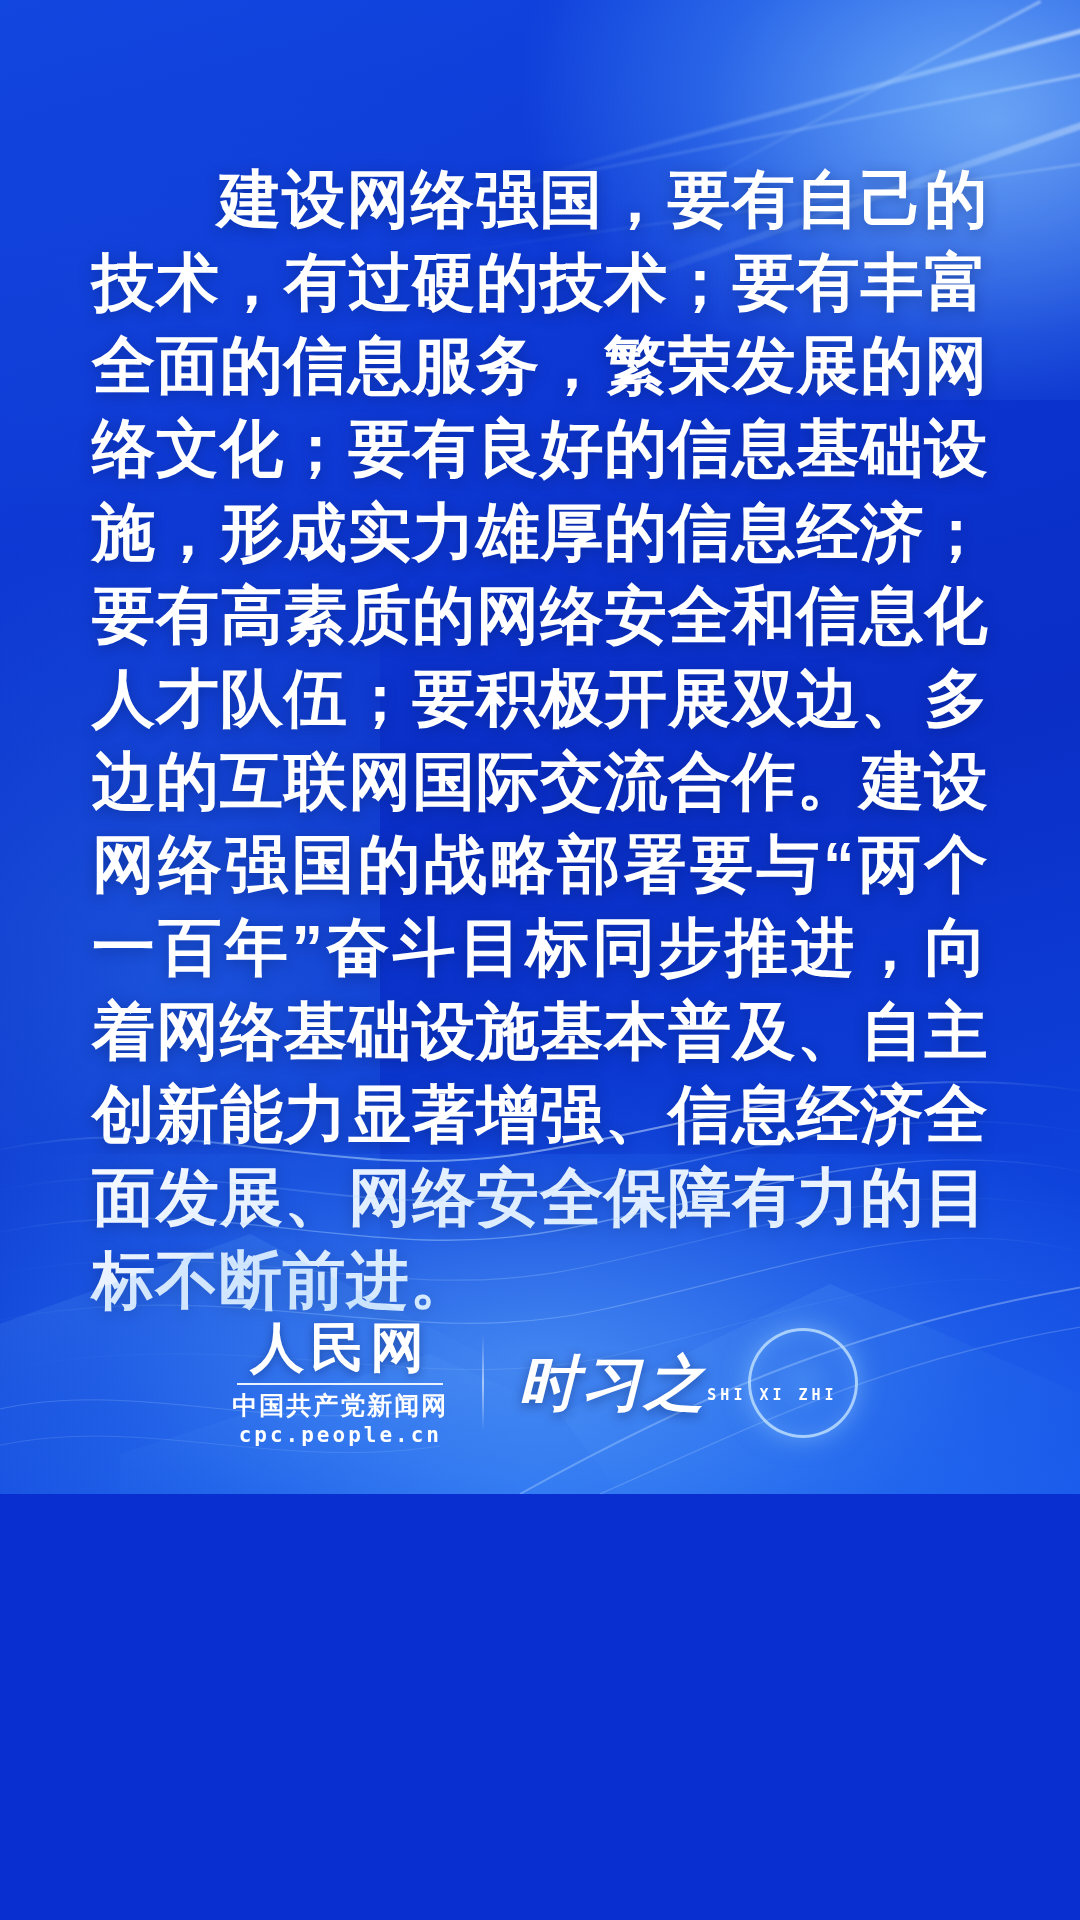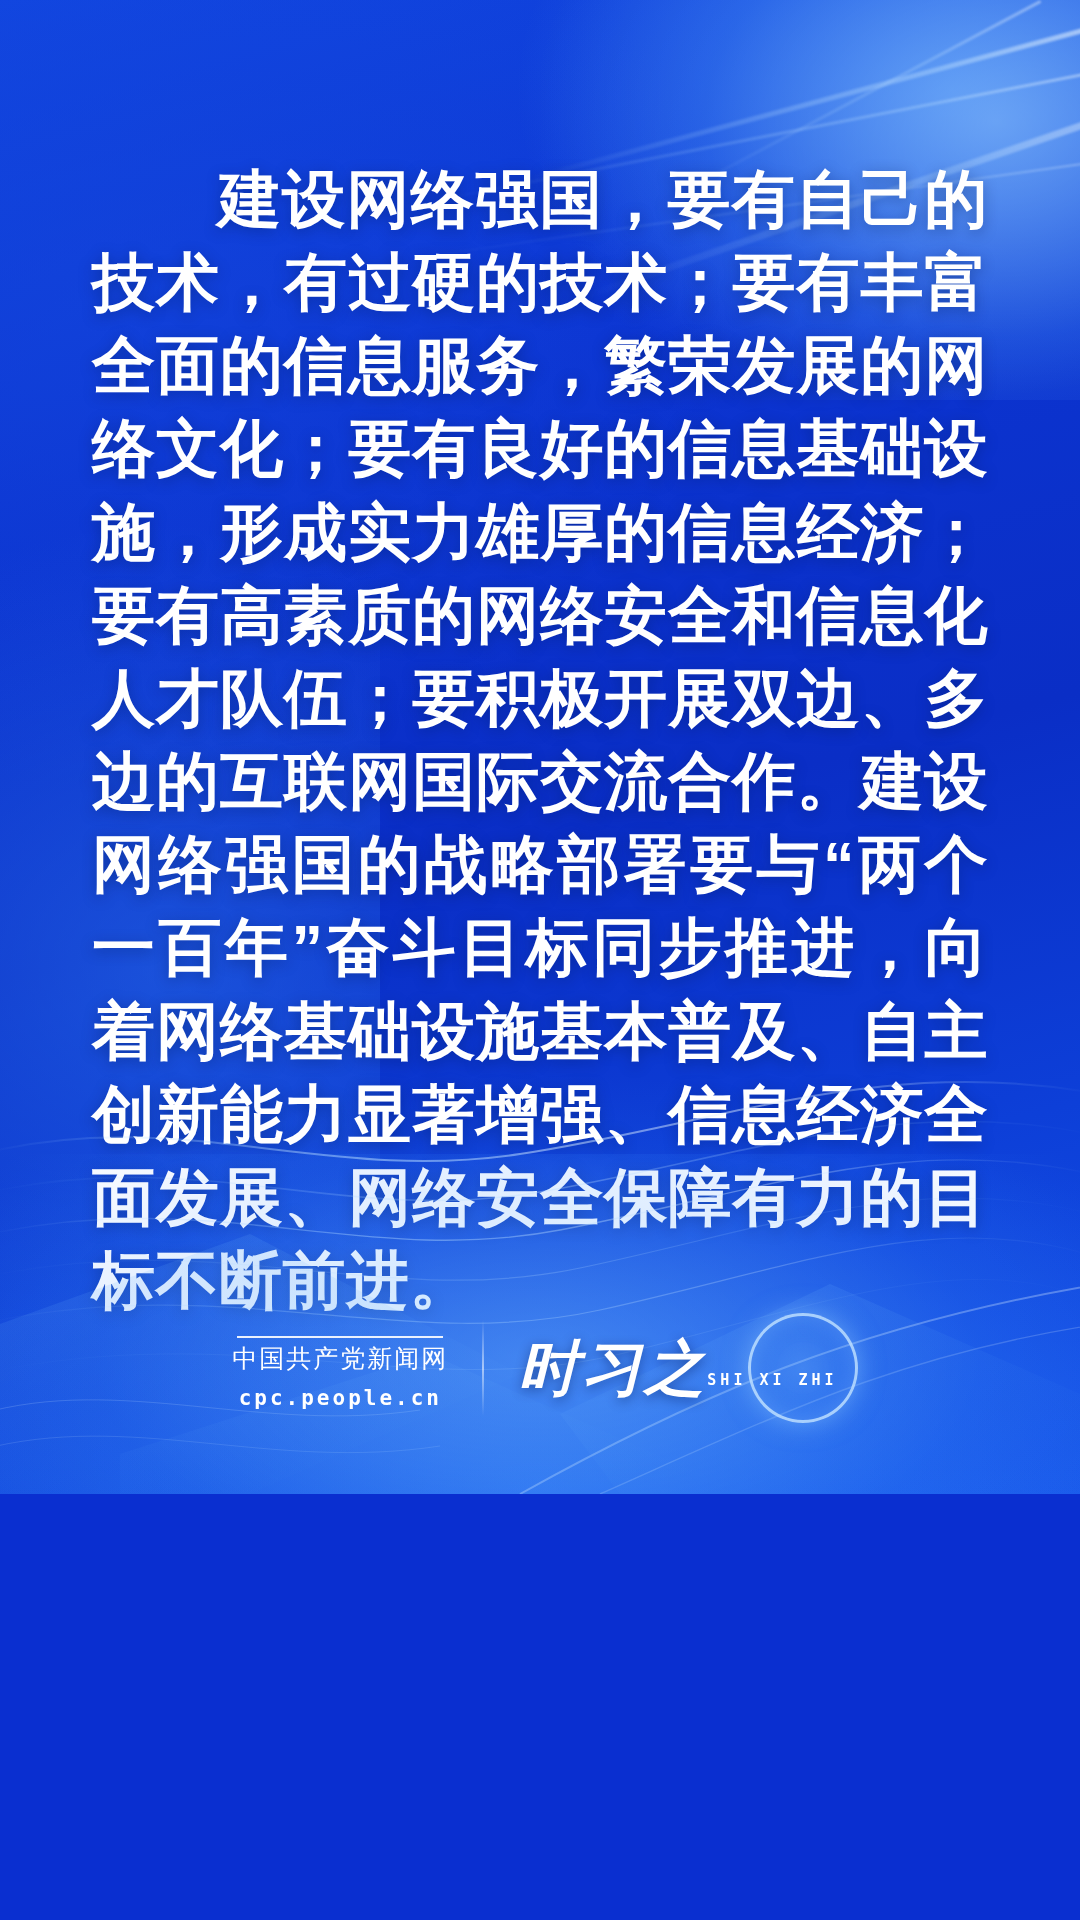--- a/index.html
+++ b/index.html
@@ -132,22 +132,22 @@
   .people-logo .rule {
     width: 206px;
     height: 2px;
     background: rgba(255,255,255,0.9);
     margin: 9px 0 8px;
   }
   .people-logo .cn-sub {
     color: #ffffff;
     font-size: 25px;
     letter-spacing: 2px;
-    font-weight: 400;
-    margin-bottom: 17px;
+    font-weight: 700;
+    margin-bottom: 7px;
   }
   .people-logo .en-sub {
     color: #ffffff;
     font-family: "DejaVu Sans Mono", "Liberation Mono", monospace;
     font-size: 21px;
     letter-spacing: 3px;
     font-weight: 700;
   }
 
   .divider-v {
@@ -255,20 +255,21 @@
 
       <path d="M-20,560 C 120,520 260,580 420,556" fill="none" stroke="#cfe8ff" stroke-opacity="0.2" stroke-width="1"></path>
       <path d="M-20,596 C 130,556 270,618 440,592" fill="none" stroke="#cfe8ff" stroke-opacity="0.15" stroke-width="1"></path>
     </svg>
   </div>
   <div class="bottom-glow"></div>
 
   <div class="logo-row">
 
     <div class="people-logo">
+      <div class="cn-name">人民网</div>
       <div class="rule"></div>
       <div class="cn-sub">中国共产党新闻网</div>
       <div class="en-sub">cpc.people.cn</div>
     </div>
 
     <div class="divider-v"></div>
 
     <div class="shixizhi">
       <div class="sx-text">
         <div class="sx-cn">时习之</div>

